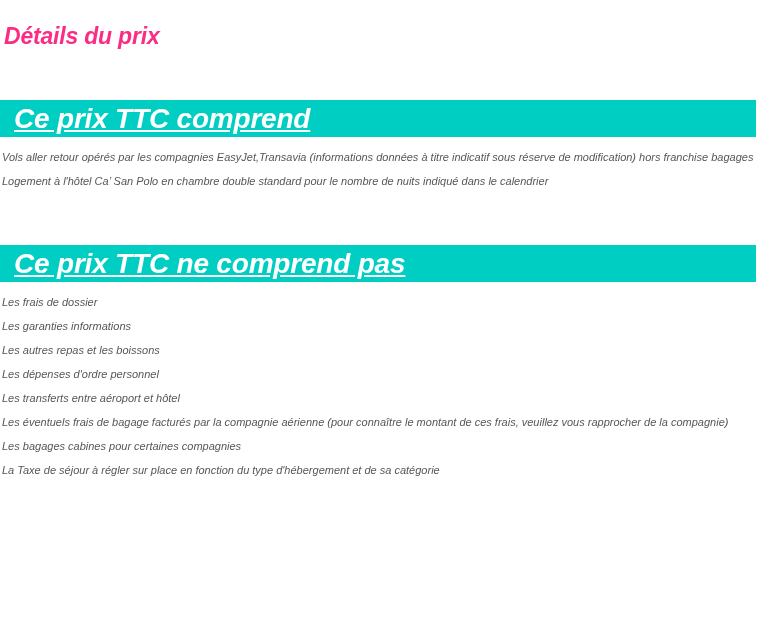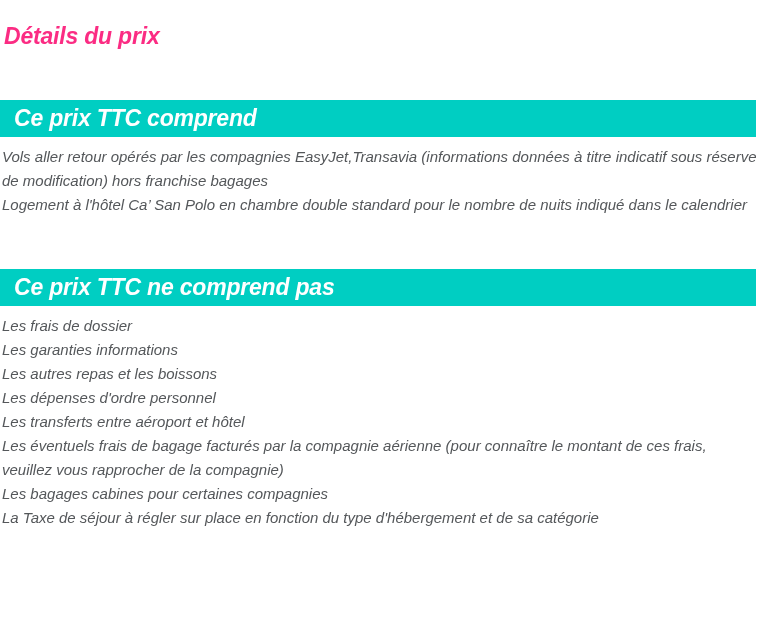--- a/index.html
+++ b/index.html
@@ -38,34 +38,35 @@
     height: 37px;
     background: var(--teal);
     display: flex;
     align-items: center;
     padding-left: 14px;
   }
   .section-banner .banner-label {
     color: var(--banner-text);
     font-style: italic;
     font-weight: 700;
-    font-size: 23px;
+    font-size: 28px;
     letter-spacing: -0.2px;
     white-space: nowrap;
+    text-decoration: underline;
   }
   .item-list {
     list-style: none;
     margin: 8px 0 0 0;
     padding: 0 0 0 2px;
     width: 758px;
   }
   .item-list li {
     font-style: italic;
     font-weight: 400;
-    font-size: 15px;
+    font-size: 11px;
     line-height: 24px;
     color: var(--body-text);
   }
 </style>
 </head>
 <body>
 
 <div class="page">
 
   <h1 class="page-title">Détails du prix</h1>

